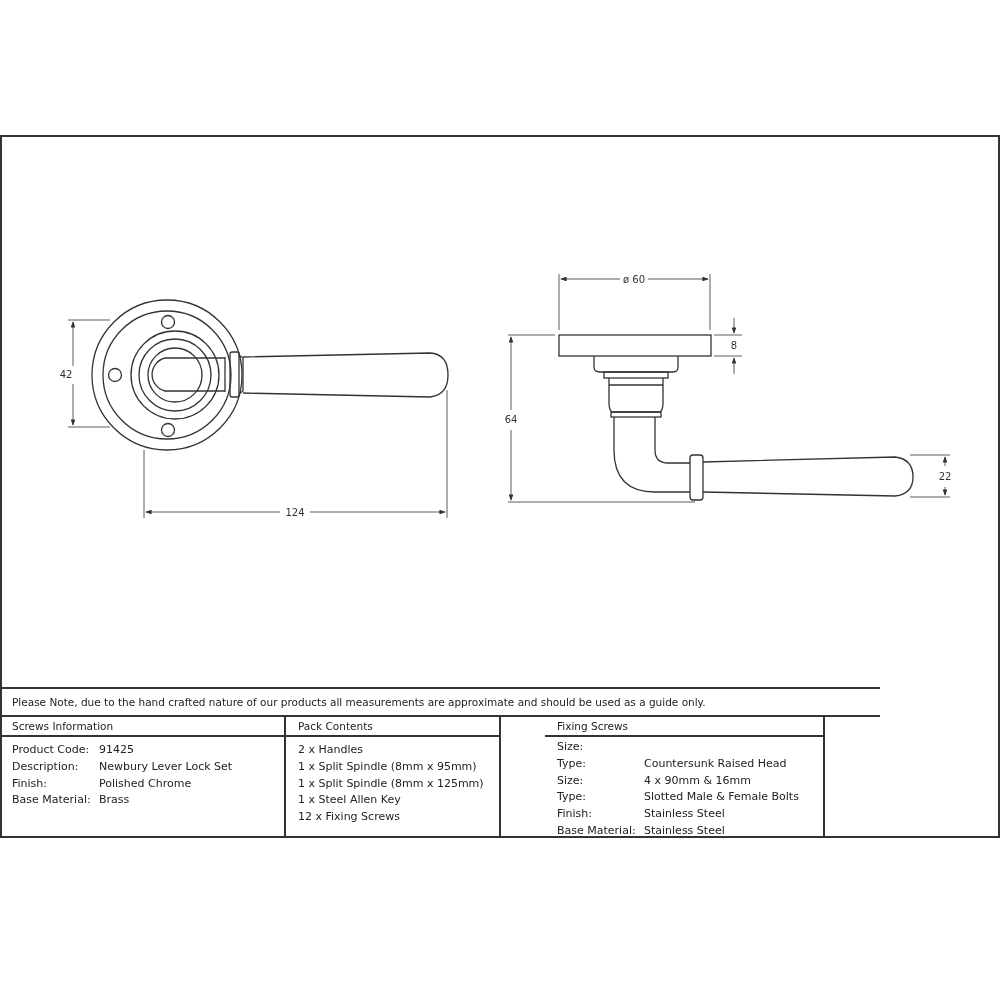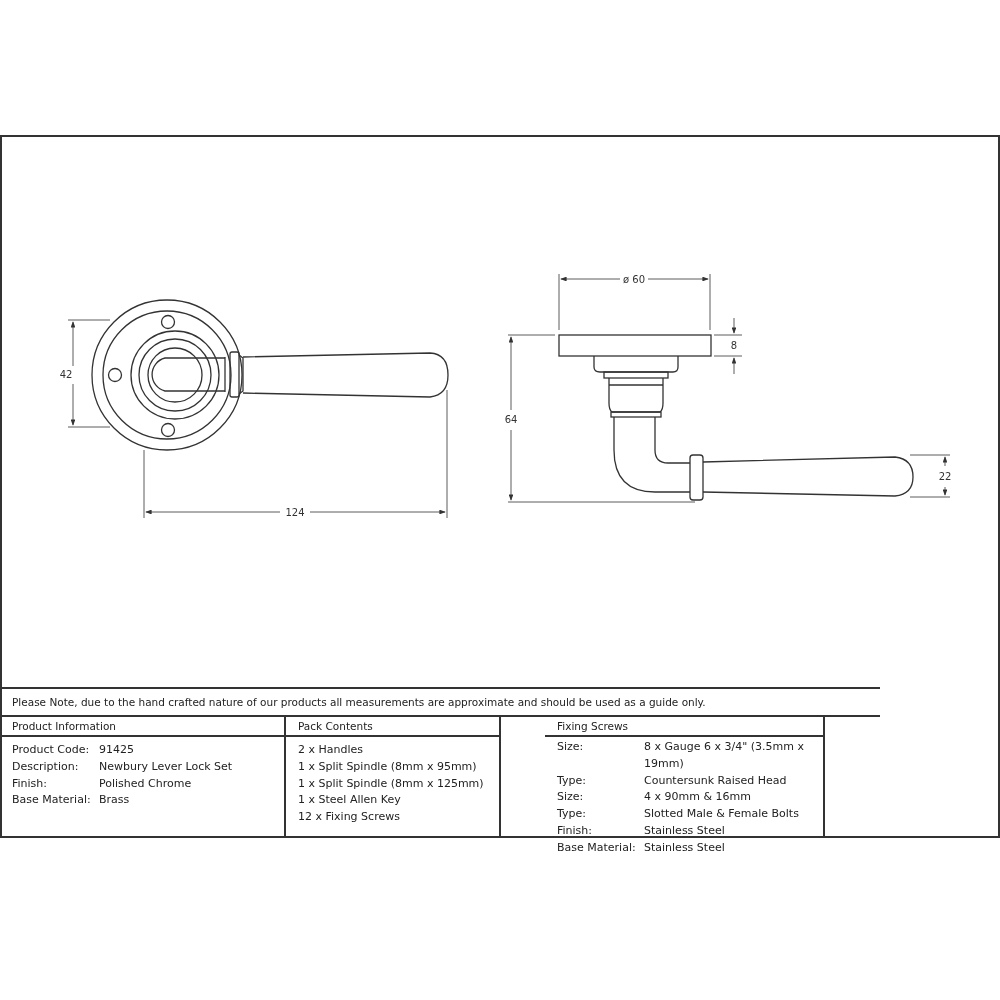--- a/index.html
+++ b/index.html
@@ -103,21 +103,21 @@
     <text x="734" y="349" text-anchor="middle">8</text>
     <text x="511" y="423" text-anchor="middle">64</text>
     <text x="945" y="480" text-anchor="middle">22</text>
   </g>
 </svg>
 
 <div class="note">Please Note, due to the hand crafted nature of our products all measurements are approximate and should be used as a guide only.</div>
 
 <div class="table">
   <div class="col" style="left:0;width:286px;">
-    <div class="head">Product Information</div>
+    <div class="head">Screws Information</div>
     <div class="body">
       <div class="kv">
           <span class="k">Product Code:</span>
           <span>91425</span>
         </div>
       <div class="kv">
           <span class="k">Description:</span>
           <span>Newbury Lever Lock Set</span>
         </div>
       <div class="kv">
@@ -138,21 +138,20 @@
       <div>1 x Split Spindle (8mm x 125mm)</div>
       <div>1 x Steel Allen Key</div>
       <div>12 x Fixing Screws</div>
     </div>
   </div>
   <div class="col fix" style="left:545px;width:280px;">
     <div class="head">Fixing Screws</div>
     <div class="body" style="line-height:16.8px;padding-top:2px;">
       <div class="kv">
           <span class="k">Size:</span>
-          <span>8 x Gauge 6 x 3/4" (3.5mm x 19mm)</span>
         </div>
       <div class="kv">
           <span class="k">Type:</span>
           <span>Countersunk Raised Head</span>
         </div>
       <div class="kv">
           <span class="k">Size:</span>
           <span>4 x 90mm &amp; 16mm</span>
         </div>
       <div class="kv">

